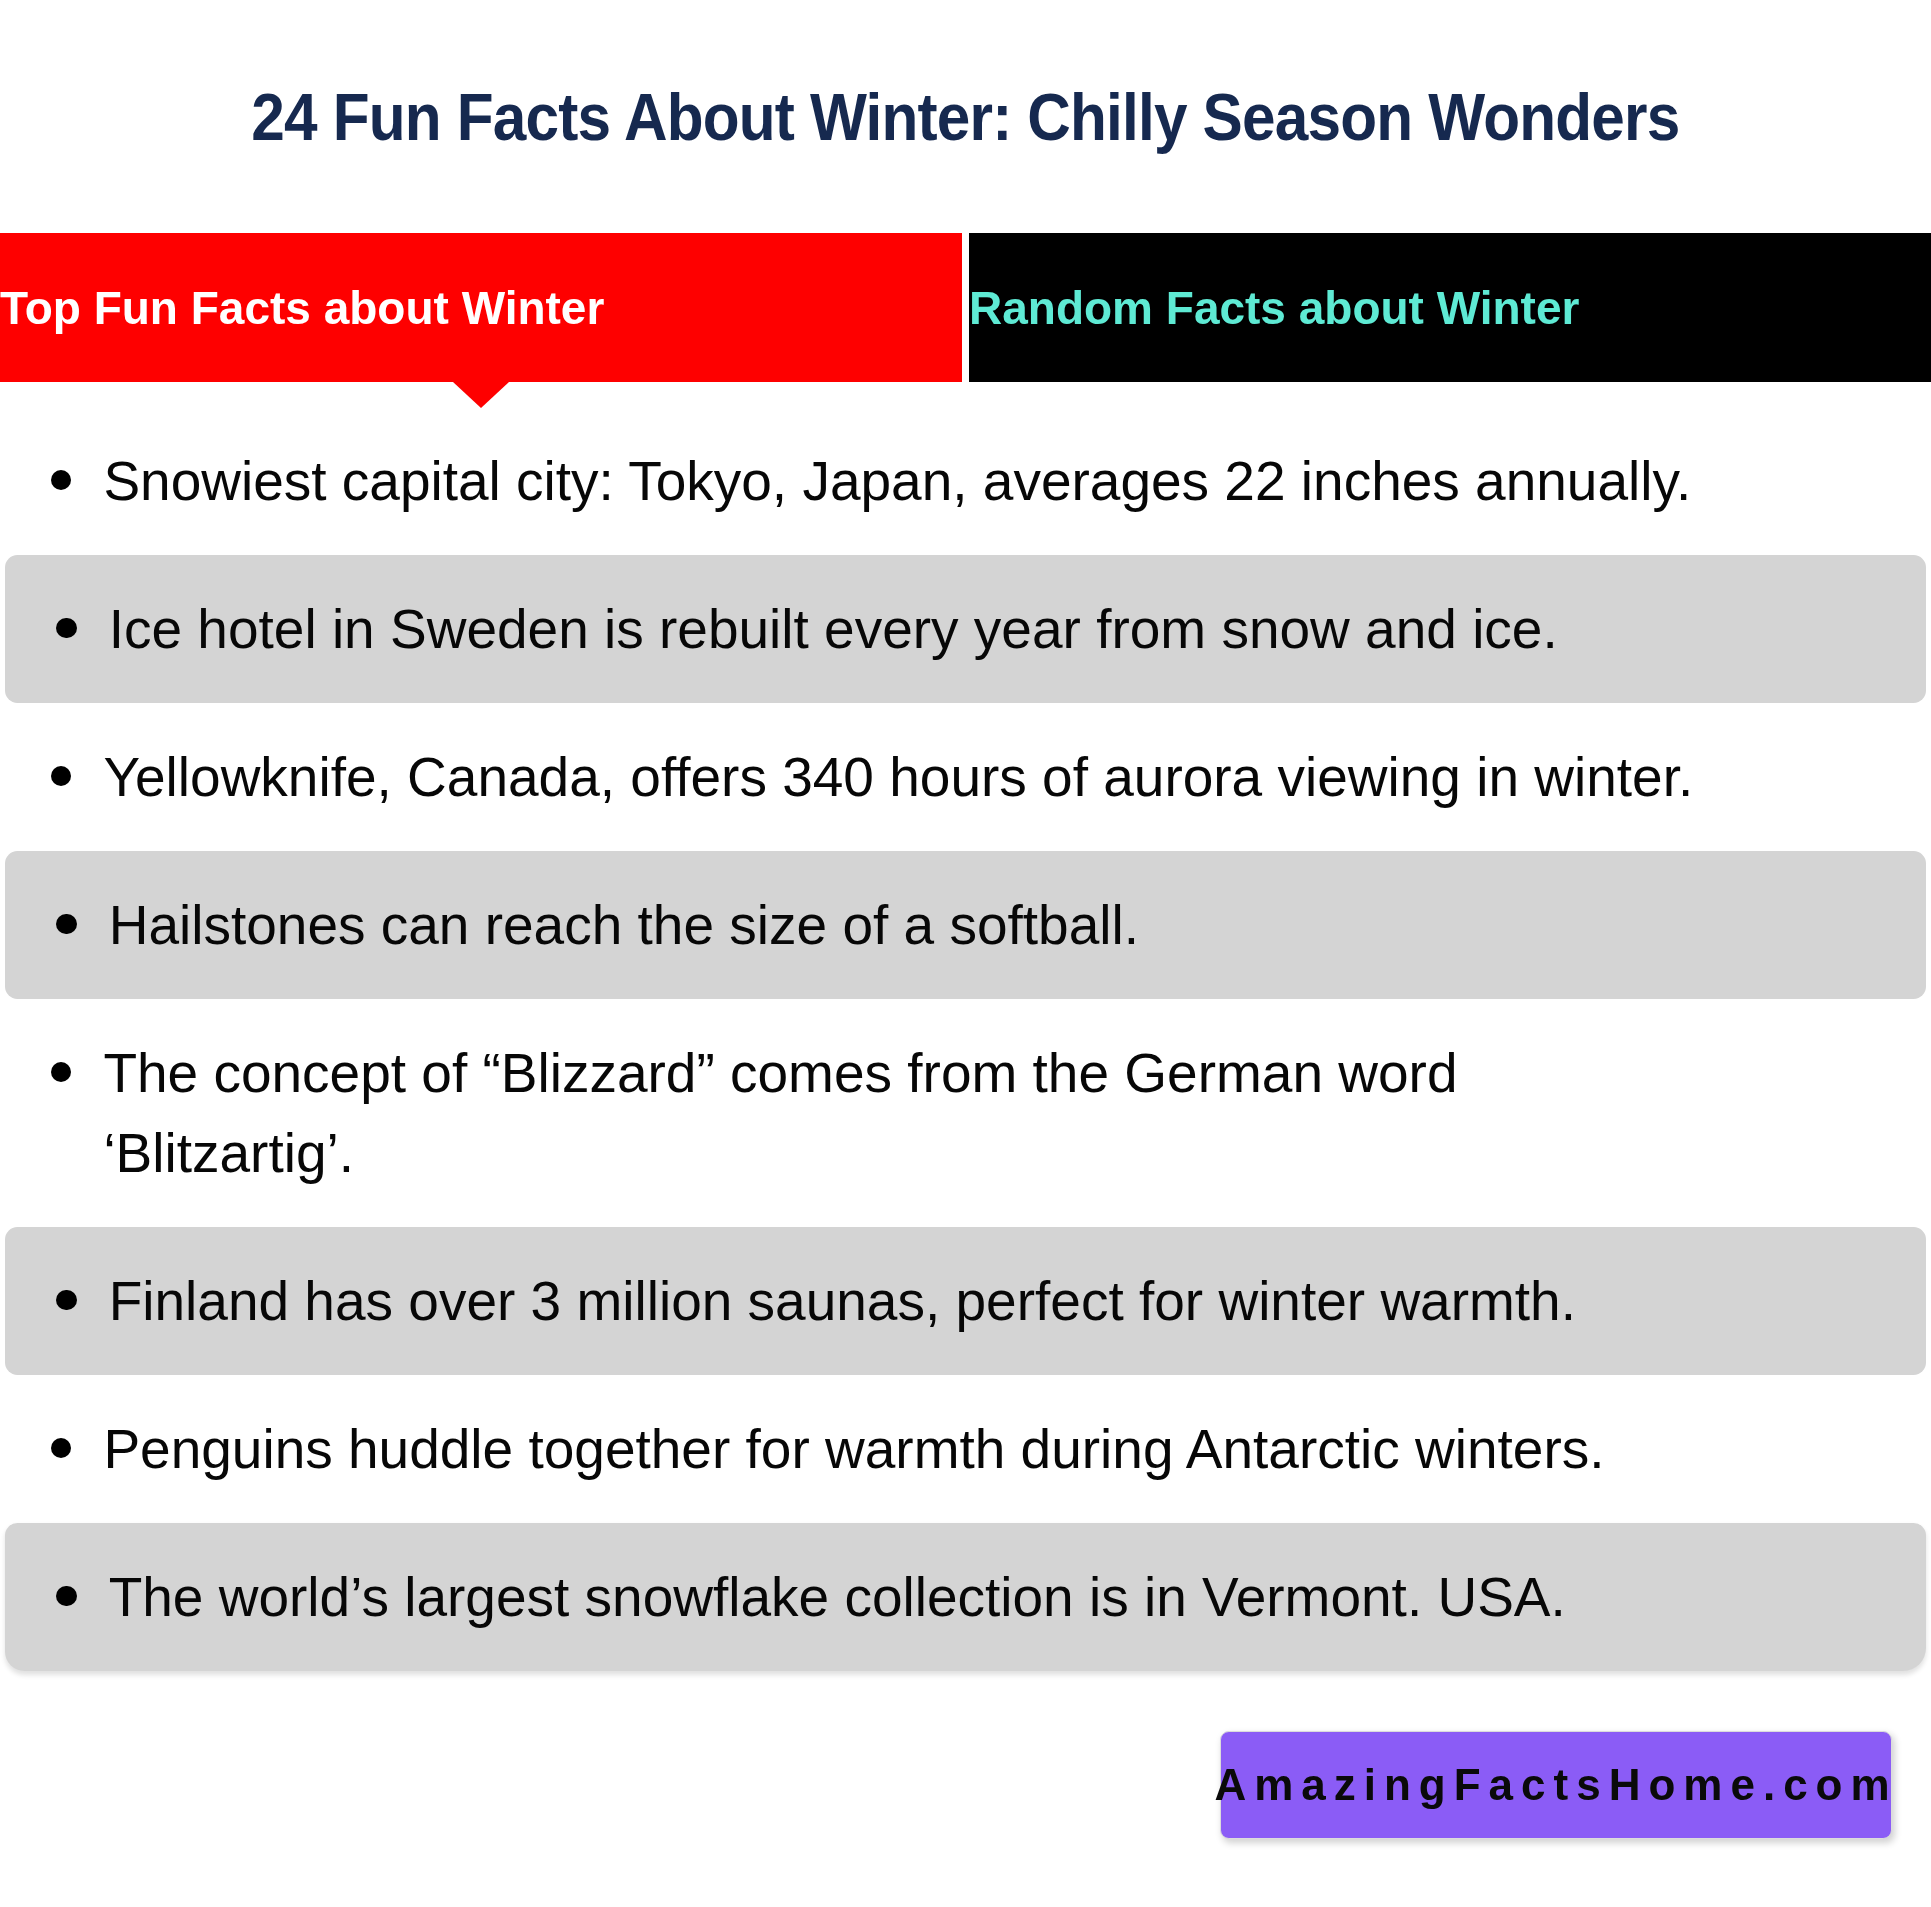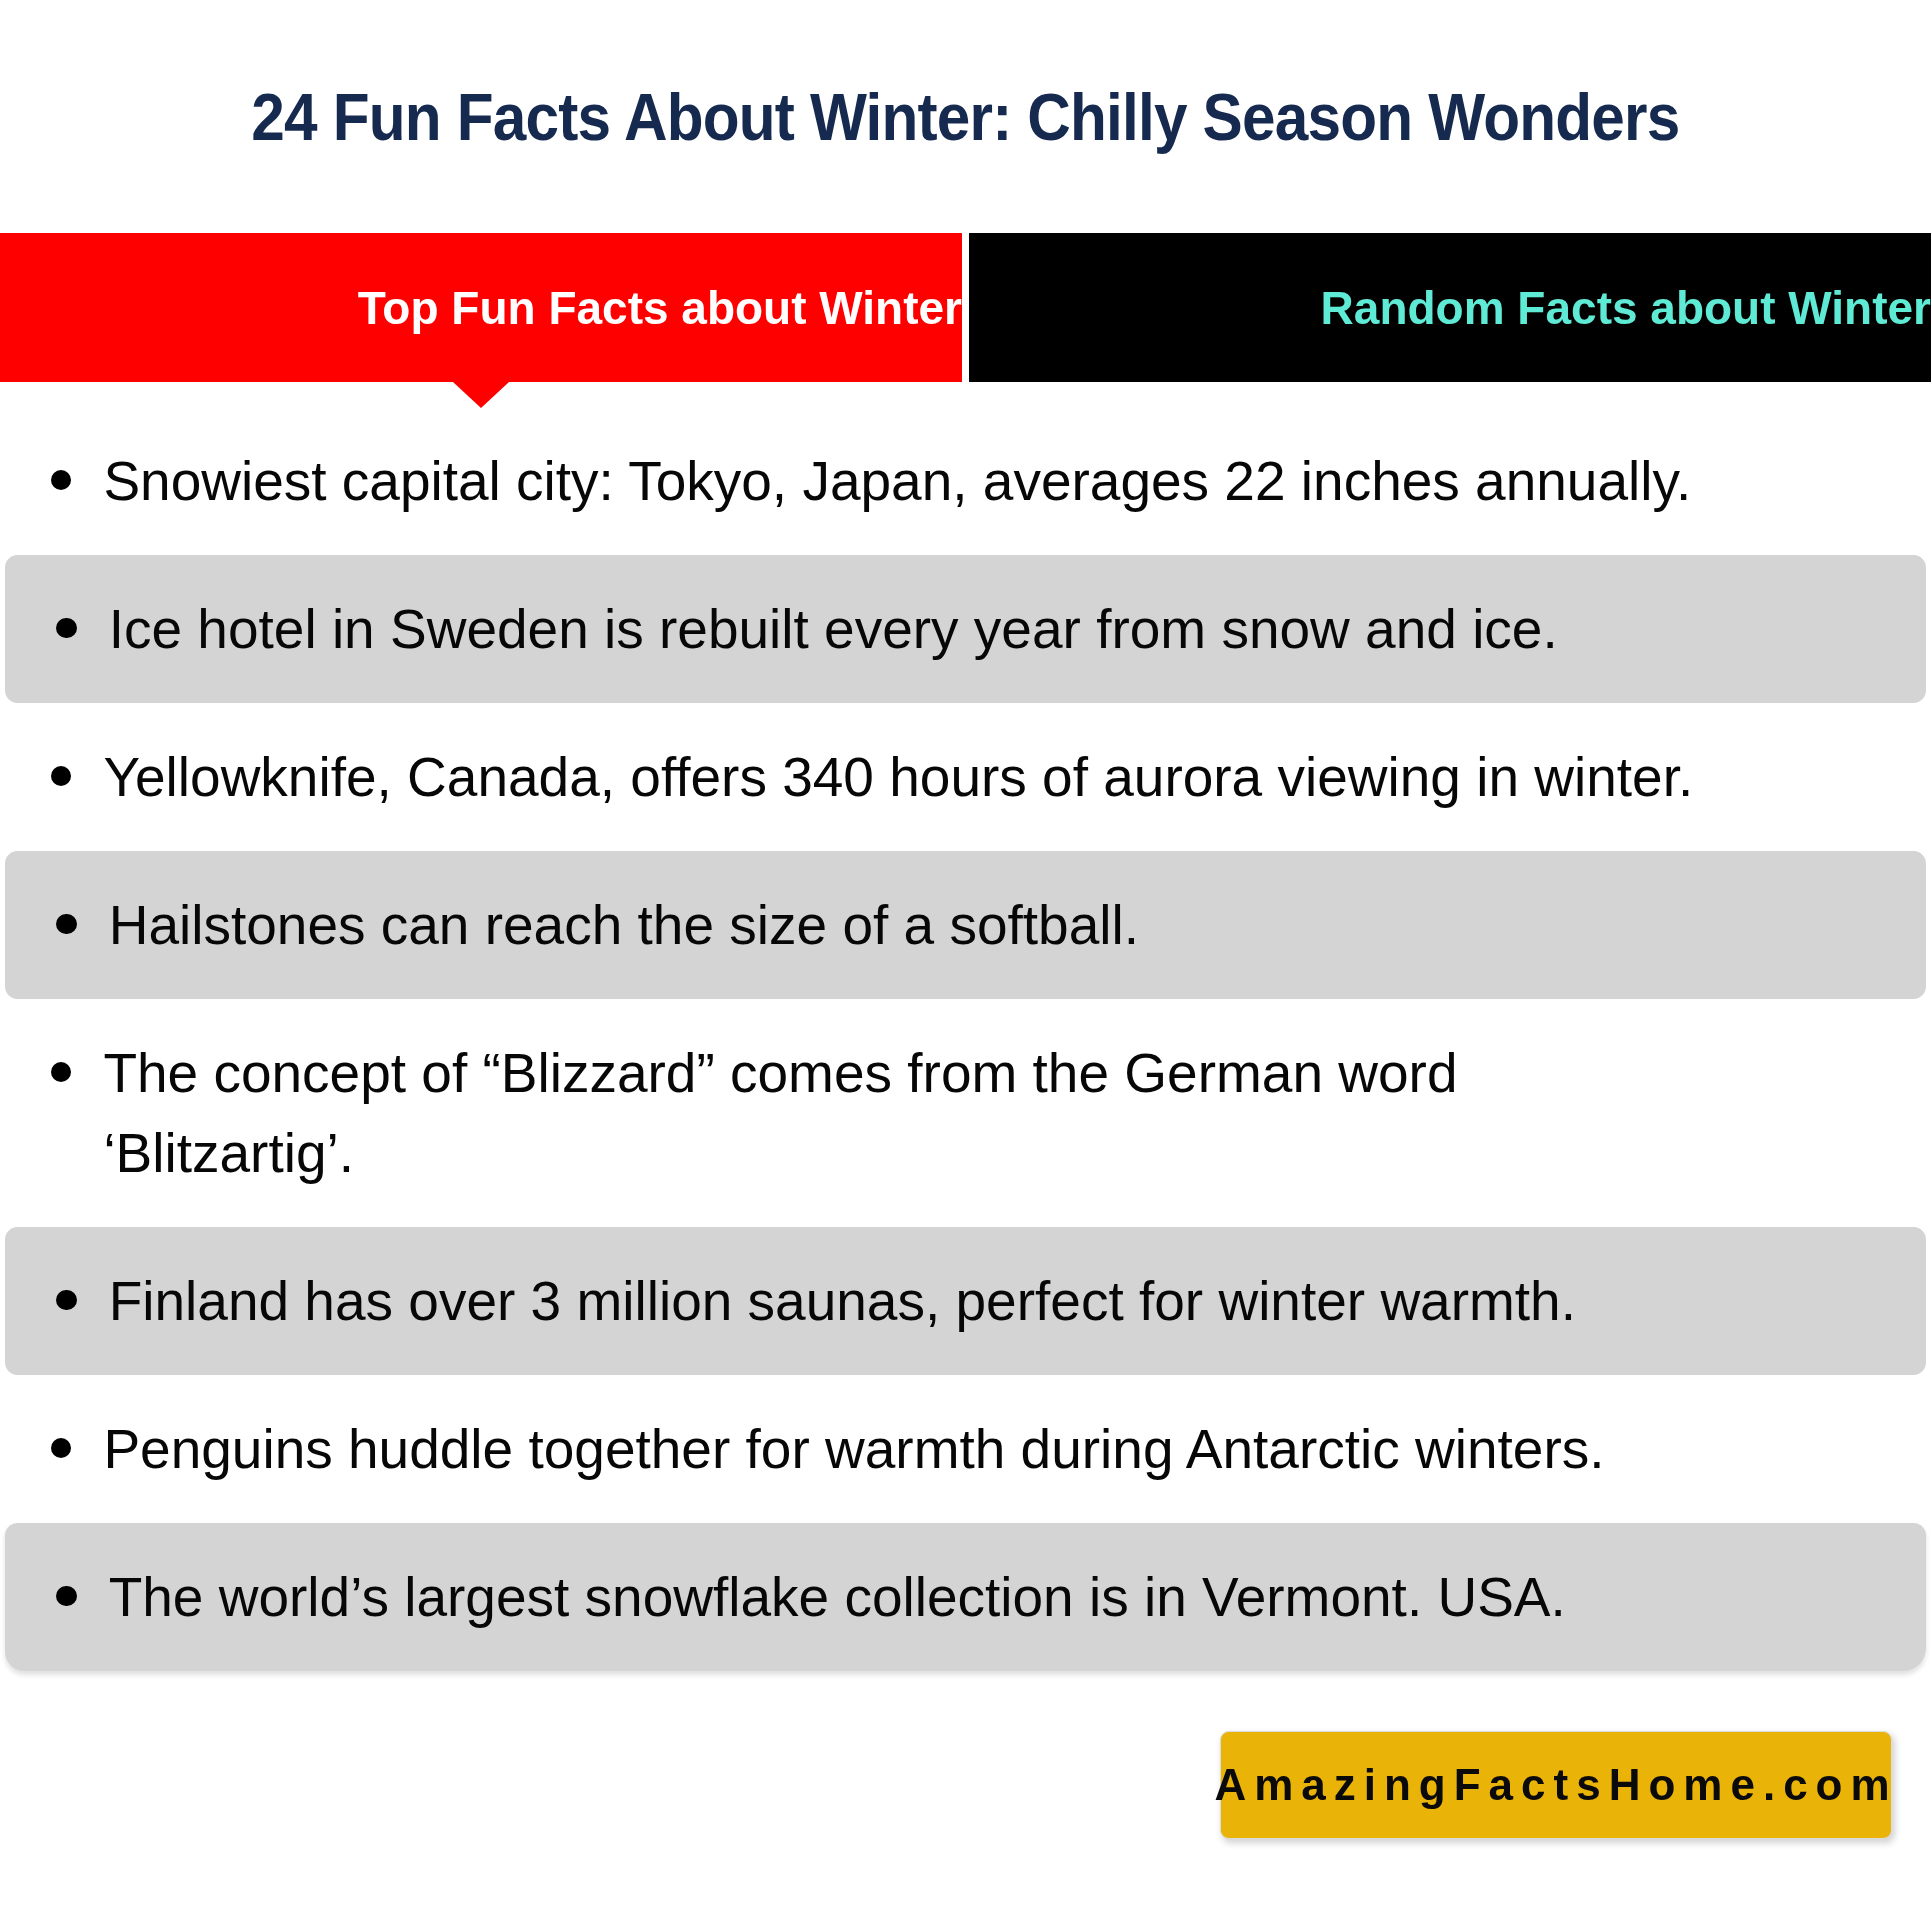--- a/index.html
+++ b/index.html
@@ -32,21 +32,21 @@
 
   
   .tabs {
     position: relative;
     display: flex;
     height: 149px;
   }
   .tab {
     display: flex;
     align-items: center;
-    justify-content: flex-end;
+    justify-content: flex-start;
     font-weight: bold;
     font-size: 46px;
     cursor: pointer;
   }
   .tab-active {
     width: 962px;
     background: #fe0000;
     color: #ffffff;
   }
   .tab-gap {
@@ -105,21 +105,21 @@
     box-shadow: 0 3.5px 5.3px rgba(0,0,0,0.12);
   }
 
   
   .watermark {
     position: absolute;
     left: 1220px;
     top: 1731px;
     width: 670px;
     height: 106px;
-    background: #eab308;
+    background: #8b5cf6;
     border: 1.8px solid #dcdcdc;
     border-radius: 8.9px;
     box-shadow: 2.7px 3.5px 7px rgba(0,0,0,0.18);
     display: flex;
     align-items: center;
     justify-content: center;
     z-index: 5;
   }
   .watermark-text {
     font-size: 44px;

